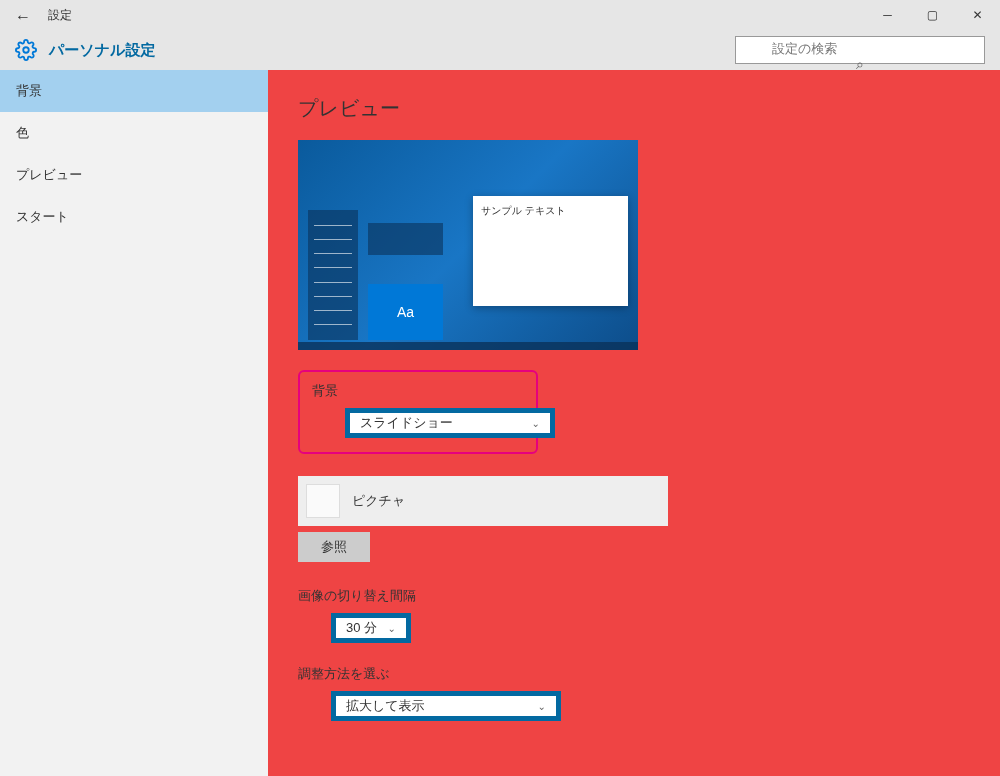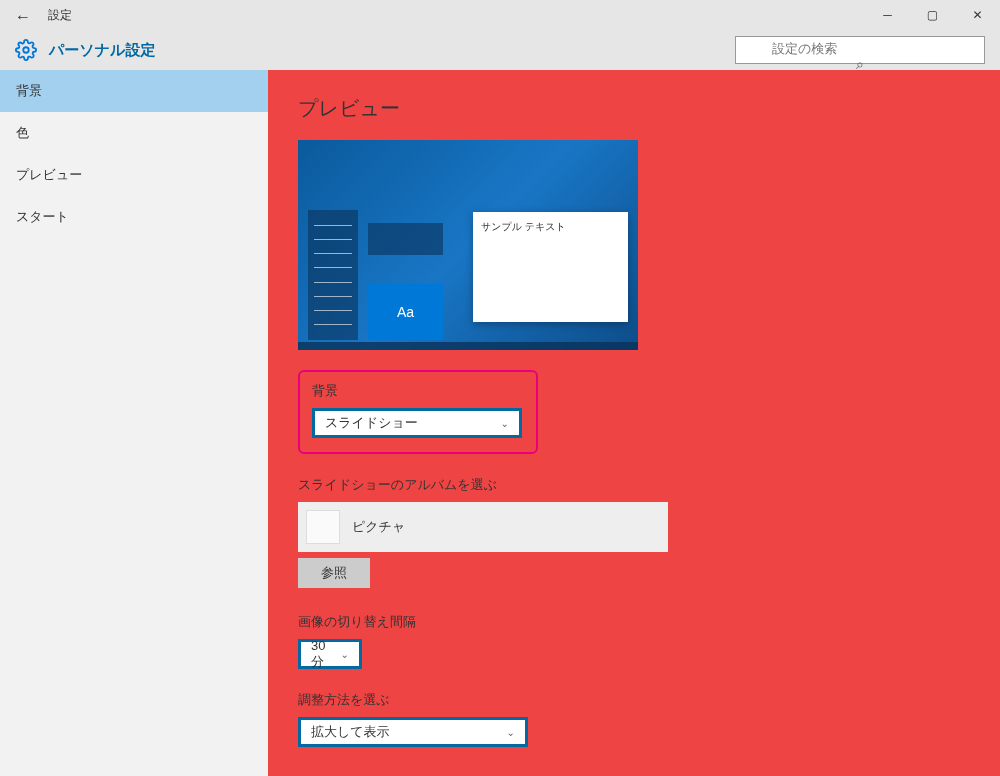--- a/index.html
+++ b/index.html
@@ -24,37 +24,37 @@
 .sidebar .item.selected { background: #a3d0ef; }
 
 .content { flex: 1; padding: 25px 30px; background: #ef4444; overflow-y: auto; }
 .content h2 { font-size: 20px; font-weight: 400; color: #333; margin-bottom: 18px; }
 
 .preview { width: 340px; height: 210px; background: linear-gradient(135deg, #0a5a9c 0%, #1976c5 50%, #0d4d8a 100%); position: relative; overflow: hidden; margin-bottom: 20px; }
 .preview .start { position: absolute; left: 10px; bottom: 10px; width: 50px; height: 130px; background: rgba(10,50,90,0.6); display: flex; flex-direction: column; justify-content: space-around; padding: 8px 6px; }
 .preview .start .line { height: 1px; background: rgba(255,255,255,0.6); }
 .preview .tile { position: absolute; left: 70px; bottom: 10px; width: 75px; height: 56px; background: #0078d7; display: flex; align-items: center; justify-content: center; color: #fff; font-size: 14px; }
 .preview .tile2 { position: absolute; left: 70px; bottom: 95px; width: 75px; height: 32px; background: rgba(10,50,90,0.6); }
-.preview .window { position: absolute; left: 175px; top: 72px; width: 155px; height: 110px; background: #fff; box-shadow: 0 2px 8px rgba(0,0,0,0.3); padding: 8px; }
+.preview .window { position: absolute; left: 175px; top: 56px; width: 155px; height: 110px; background: #fff; box-shadow: 0 2px 8px rgba(0,0,0,0.3); padding: 8px; }
 .preview .window .wtext { font-size: 10px; color: #333; }
 .preview .taskbar { position: absolute; left: 0; bottom: 0; right: 0; height: 8px; background: rgba(10,50,90,0.8); }
 
 .section-label { font-size: 13px; color: #333; margin-bottom: 8px; }
 
 .highlight-box { border: 2px solid #e6007e; border-radius: 6px; padding: 10px 12px 14px 12px; margin-bottom: 22px; width: 240px; }
-.dropdown { width: 210px; height: 30px; border: 3px solid #0369a1; display: flex; align-items: center; padding: 0 10px; font-size: 13px; color: #333; cursor: pointer; background: #fff; }
+.dropdown { width: 210px; height: 30px; border: 5px solid #0369a1; display: flex; align-items: center; padding: 0 10px; font-size: 13px; color: #333; cursor: pointer; background: #fff; margin-left: 33px; }
 .dropdown .chev { margin-left: auto; font-size: 10px; color: #666; }
 
 .album-box { width: 370px; height: 50px; background: #eeeeee; display: flex; align-items: center; padding: 8px; margin-bottom: 6px; }
 .album-box .thumb { width: 34px; height: 34px; background: #fafafa; border: 1px solid #ddd; margin-right: 12px; }
 .album-box .aname { font-size: 13px; color: #333; }
 
 .btn { width: 72px; height: 30px; background: #ccc; border: none; font-size: 13px; color: #333; cursor: pointer; margin-bottom: 25px; }
 
-.dd-small { width: 64px; }
+.dd-small { width: 80px; }
 .dd-med { width: 230px; }
 
 .spacer { height: 22px; }
 </style>
 </head>
 <body>
 
 <div class="titlebar">
   <div class="back">←</div>
   <div class="title">設定</div>
@@ -108,21 +108,20 @@
     </div>
 
     <div class="highlight-box">
       <div class="section-label">背景</div>
       <div class="dropdown">
         <span>スライドショー</span>
         <span class="chev">⌄</span>
       </div>
     </div>
 
-    <div class="section-label">スライドショーのアルバムを選ぶ</div>
     <div class="album-box">
       <div class="thumb"></div>
       <div class="aname">ピクチャ</div>
     </div>
     <button class="btn">参照</button>
 
     <div class="section-label">画像の切り替え間隔</div>
     <div class="dropdown dd-small">
       <span>30 分</span>
       <span class="chev">⌄</span>

